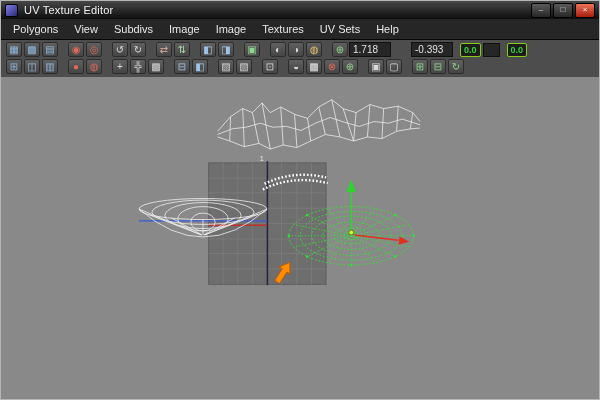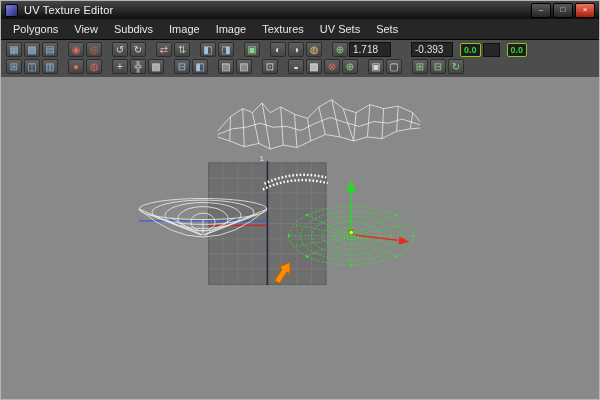--- a/index.html
+++ b/index.html
@@ -46,21 +46,21 @@
   </div>
 
   <div class="menubar">
     <div class="menu-item">Polygons</div>
       <div class="menu-item">View</div>
       <div class="menu-item">Subdivs</div>
       <div class="menu-item">Image</div>
       <div class="menu-item">Image</div>
       <div class="menu-item">Textures</div>
       <div class="menu-item">UV Sets</div>
-      <div class="menu-item">Sets</div>
+      <div class="menu-item">Help</div>
   </div>
 
   <div class="toolbar">
     <div class="tb-row">
       <div class="tbtn" style="color: rgb(143, 184, 220);">▦</div>
         <div class="tbtn" style="color: rgb(143, 184, 220);">▩</div>
         <div class="tbtn" style="color: rgb(143, 184, 220);">▤</div>
         <div class="tbtn gap" style="color: rgb(224, 106, 90);">◉</div>
         <div class="tbtn" style="color: rgb(224, 106, 90);">◎</div>
         <div class="tbtn gap" style="color: rgb(216, 216, 216);">↺</div>

